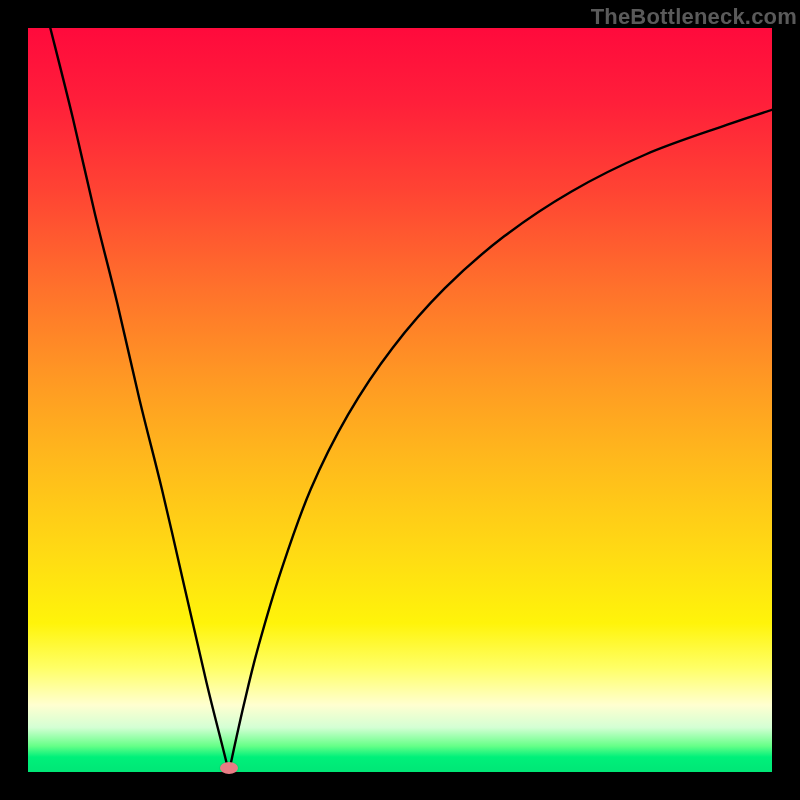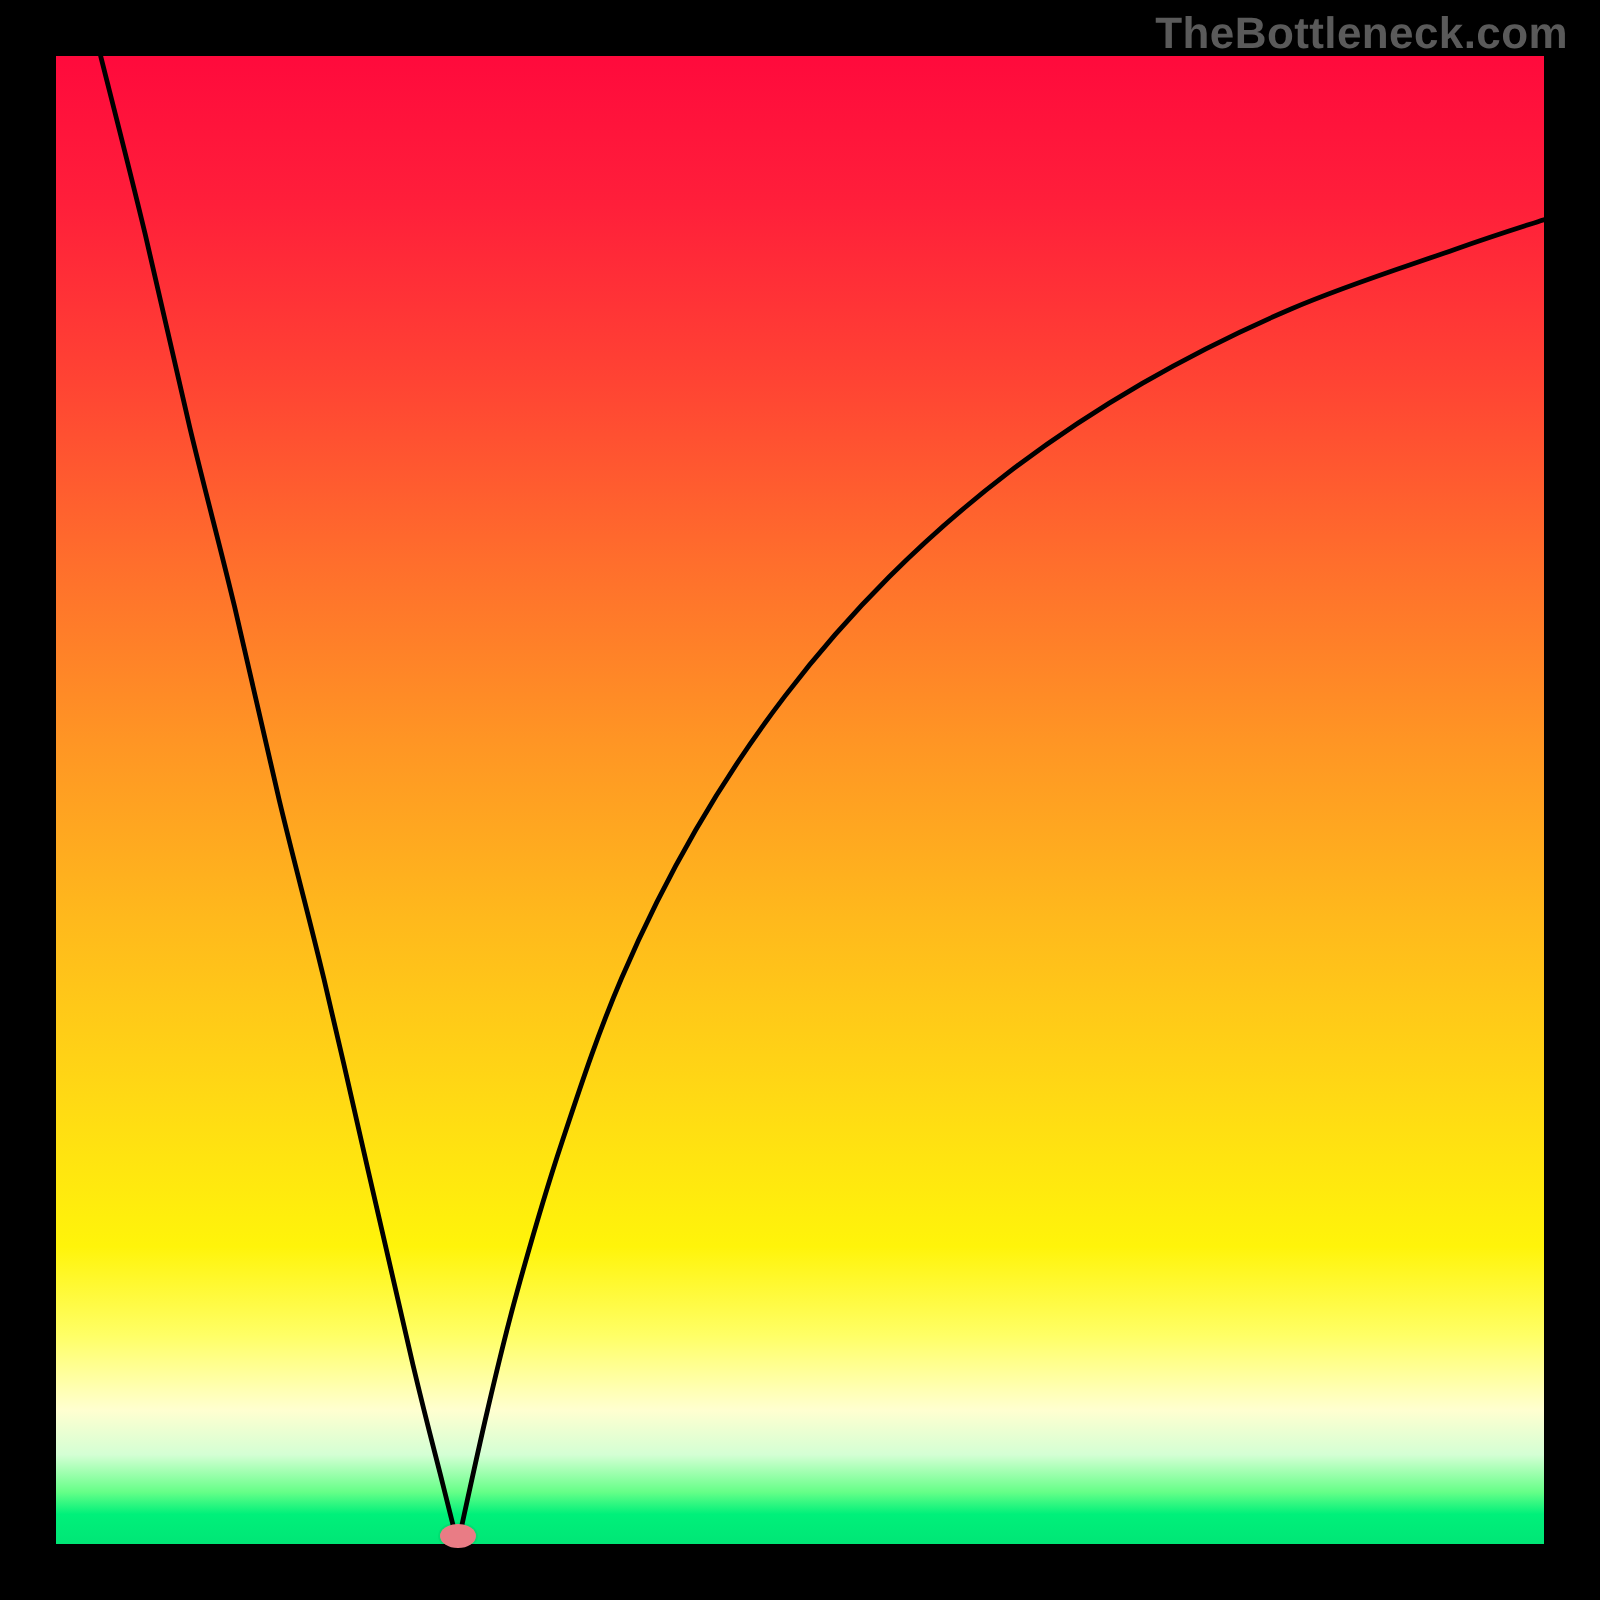--- a/index.html
+++ b/index.html
@@ -13,21 +13,21 @@
   }
   .outer {
     position: relative;
     width: 800px;
     height: 800px;
     background: #000;
   }
   .watermark {
     position: absolute;
     top: 4px;
-    right: 16px;
+    right: 3px;
     font-size: 22px;
     font-weight: 600;
     color: #5a5a5a;
     letter-spacing: 0.2px;
     z-index: 20;
   }
   .plot-area {
     position: absolute;
     left: 28px;
     top: 28px;

